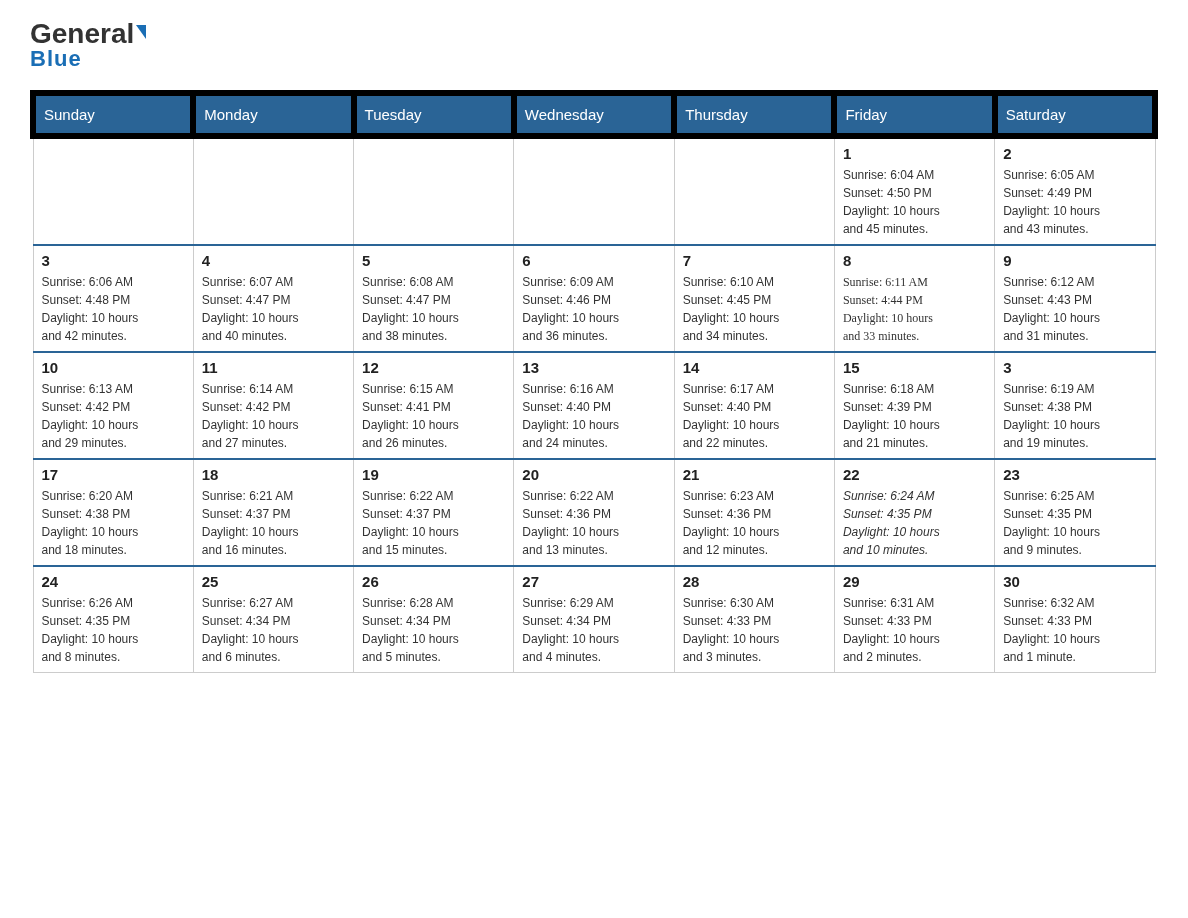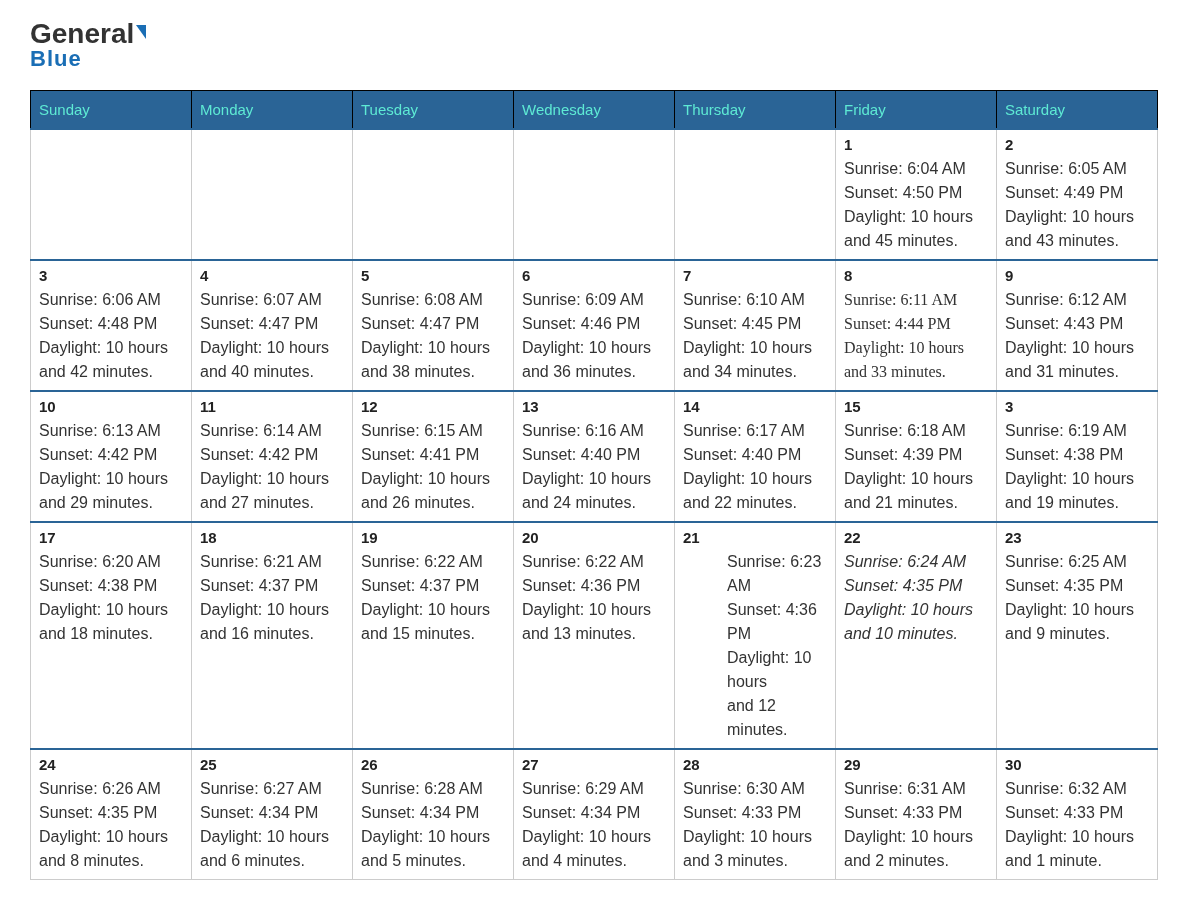--- a/index.html
+++ b/index.html
@@ -63,46 +63,46 @@
       color: #444;
       margin-top: 4px;
     }
     .calendar {
       width: 100%;
       border-collapse: collapse;
       border: 1px solid #aaa;
     }
     .calendar th {
       background-color: #2a6496;
-      color: #5eead4;
+      color: #ffffff;
       padding: 10px 8px;
       font-size: 15px;
       font-weight: normal;
       text-align: left;
-      border: 1px solid #000000;
+      border: 6px solid #000000;
     }
     .calendar td {
       vertical-align: top;
       padding: 6px 8px;
       border: 1px solid #ccc;
       width: 14.28%;
       min-height: 100px;
       background: #fff;
     }
     .calendar tr td {
       border-top: 2px solid #2a6496;
     }
     .day-number {
       font-size: 15px;
       font-weight: bold;
       color: #222;
       margin-bottom: 4px;
     }
     .day-info {
-      font-size: 16px;
+      font-size: 12px;
       color: #333;
       line-height: 1.5;
     }
     .empty-cell {
       background: #f9f9f9;
     }
     .calendar tbody tr:first-child td {
       border-top: 2px solid #2a6496;
     }
   </style>
@@ -278,21 +278,21 @@
         </td>
         <td>
           <div class="day-number">20</div>
           <div class="day-info" style="white-space: pre-line;">Sunrise: 6:22 AM
 Sunset: 4:36 PM
 Daylight: 10 hours
 and 13 minutes.</div>
         </td>
         <td>
           <div class="day-number">21</div>
-          <div class="day-info" style="white-space: pre-line; margin-left: 44px;">Sunrise: 6:23 AM
+          <div class="day-info" style="white-space: pre-line;">Sunrise: 6:23 AM
 Sunset: 4:36 PM
 Daylight: 10 hours
 and 12 minutes.</div>
         </td>
         <td>
           <div class="day-number">22</div>
           <div class="day-info" style="white-space: pre-line; font-style: italic;">Sunrise: 6:24 AM
 Sunset: 4:35 PM
 Daylight: 10 hours
 and 10 minutes.</div>

